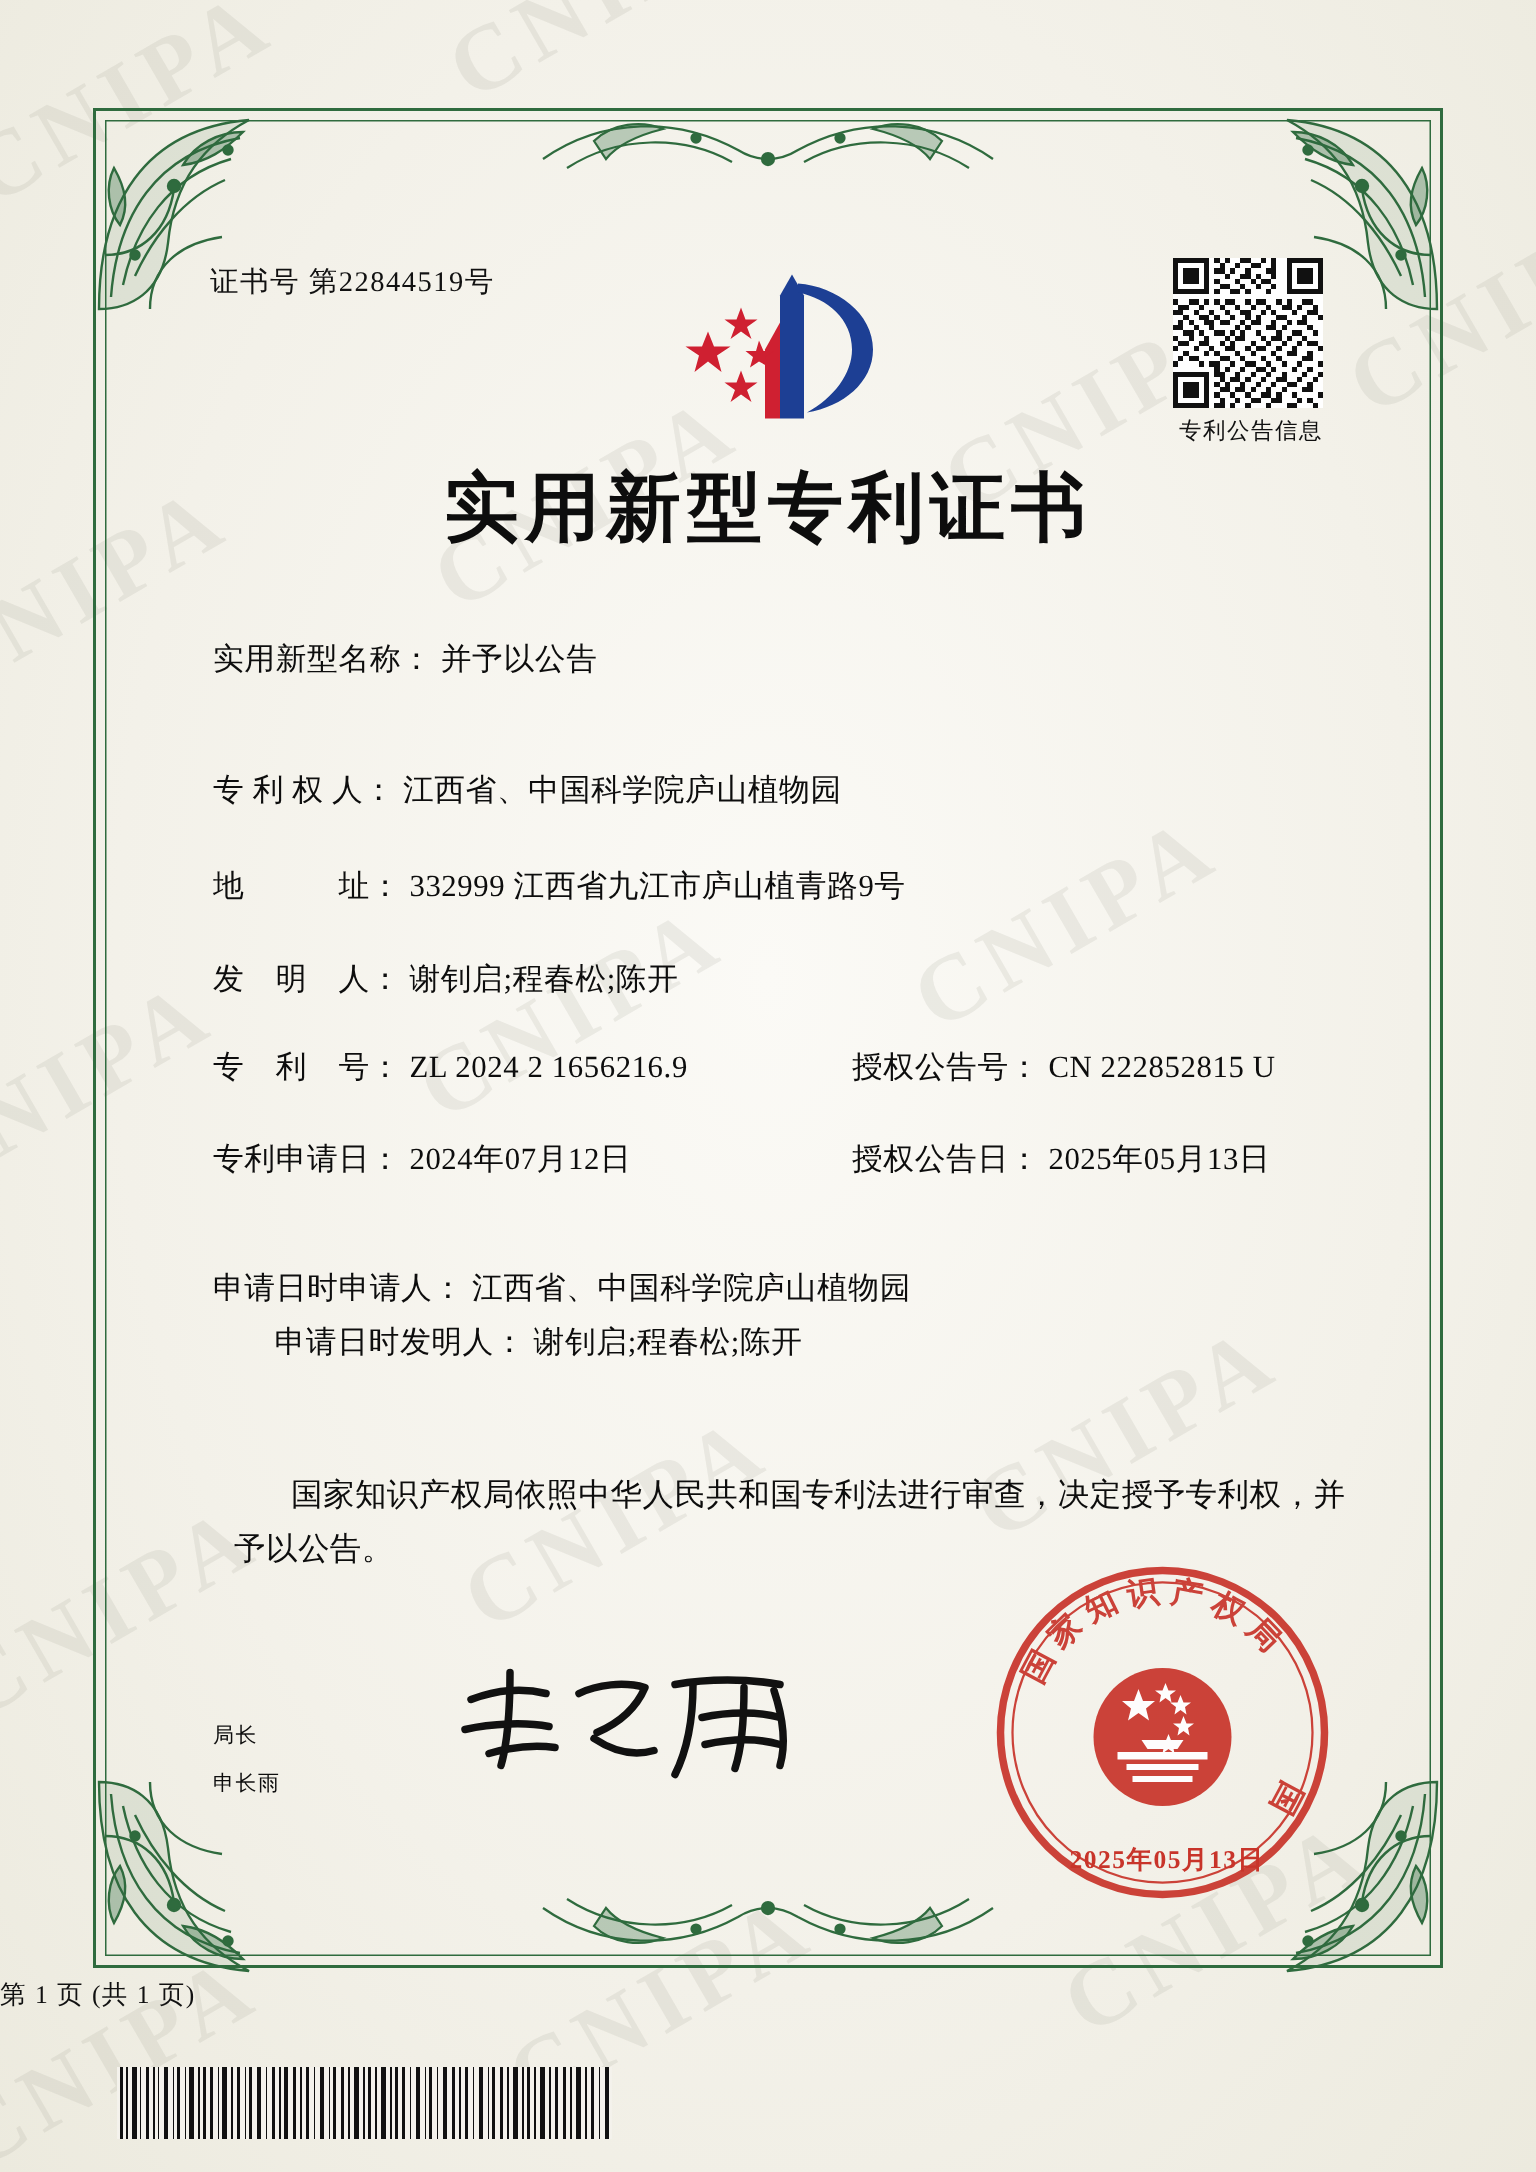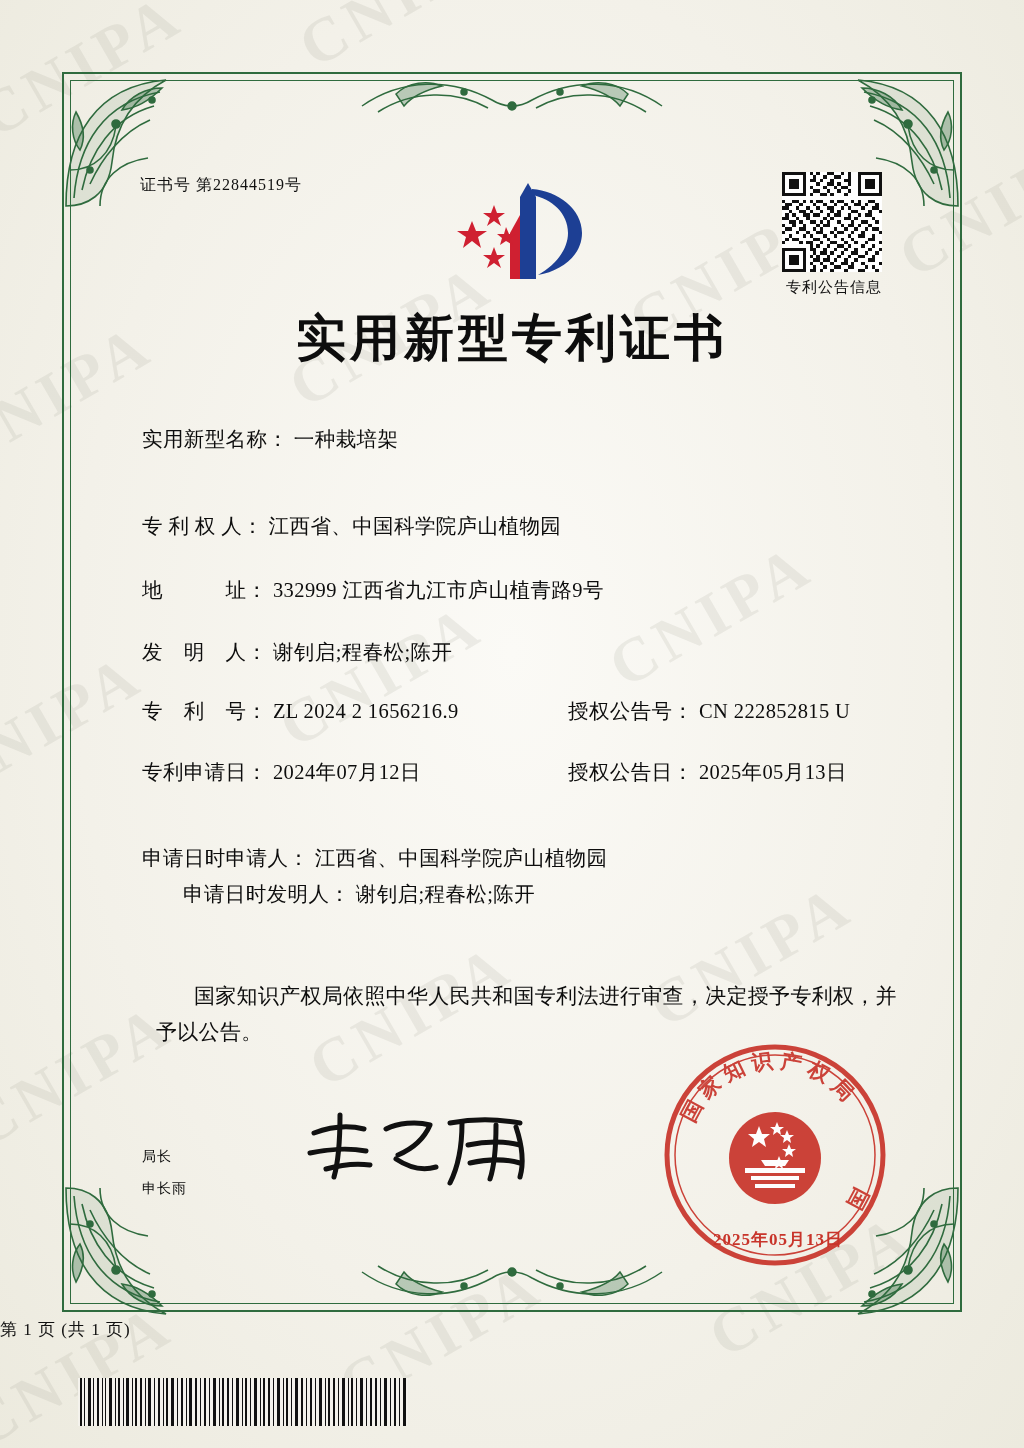--- a/index.html
+++ b/index.html
@@ -81,21 +81,21 @@
     left: 0;
     top: 0;
     width: 1024px;
     height: 1448px;
   }
 
   .cert-no {
     position: absolute;
     left: 140px;
     top: 175px;
-    font-size: 16px;
+    font-size: 19px;
     color: #111;
     letter-spacing: 1px;
   }
 
   .logo {
     position: absolute;
     left: 432px;
     top: 175px;
     width: 160px;
     height: 115px;
@@ -559,21 +559,21 @@
             <rect x="27" y="28" width="1" height="1"></rect>
         </g>
       </svg>
       <div class="qr-caption">专利公告信息</div>
     </div>
 
     <div class="title">实用新型专利证书</div>
 
     <div class="field" style="left:142px; top:425px;">
       <span class="lbl">实用新型名称：</span>
-      <span>一种栽培架</span>
+      <span>并予以公告</span>
     </div>
 
     <div class="field" style="left:142px; top:512px;">
       <span class="lbl">专 利 权 人：</span>
       <span>江西省、中国科学院庐山植物园</span>
     </div>
 
     <div class="field" style="left:142px; top:576px;">
       <span class="lbl">地　　　址：</span>
       <span>332999 江西省九江市庐山植青路9号</span>

